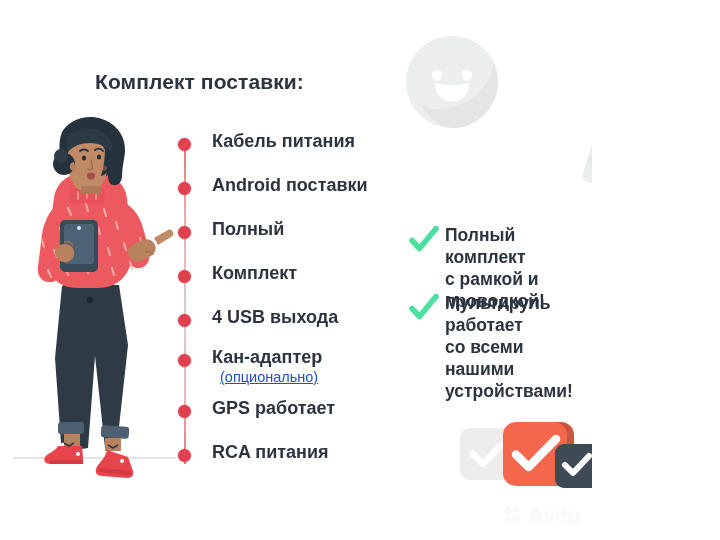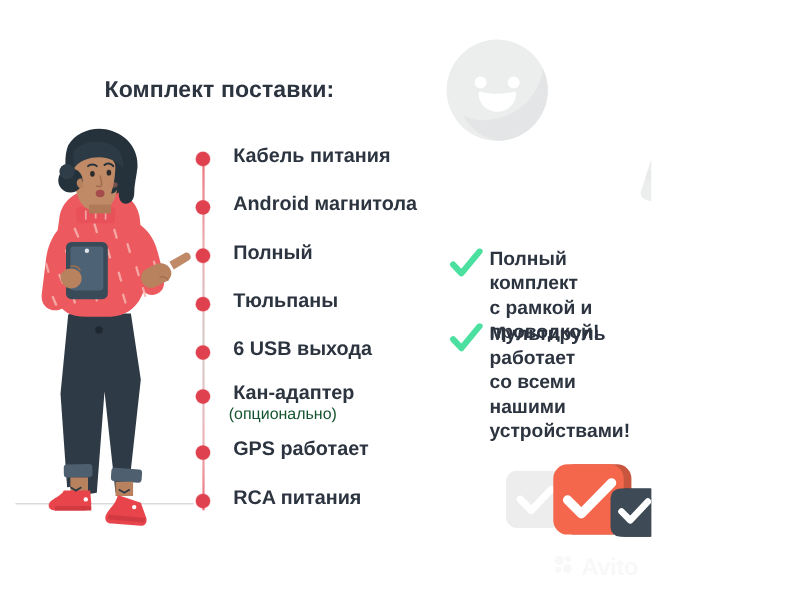--- a/index.html
+++ b/index.html
@@ -71,26 +71,27 @@
     position: absolute;
     left: 36px;
     top: -3px;
     font-size: 18px;
     font-weight: 700;
     color: #2c3440;
     white-space: nowrap;
   }
   .kit-sub {
     position: absolute;
-    left: 32px;
+    left: 44px;
     top: 19px;
     font-size: 14.5px;
     font-weight: 400;
-    color: #14532d;
+    color: #1d4ed8;
     white-space: nowrap;
+    text-decoration: underline;
   }
 
   
   #benefits { position: absolute; left: 409px; top: 226px; width: 290px; }
   .benefit { position: absolute; left: 0; }
   .benefit-check { position: absolute; left: 0; top: 0; width: 30px; height: 28px; }
   .benefit-text {
     position: absolute;
     left: 36px;
     top: -2px;
@@ -159,36 +160,36 @@
   <div id="kit-list">
     <div id="kit-timeline-line"></div>
 
     <div class="kit-item" style="top:6px">
       <span class="kit-dot"></span>
       <span class="kit-label">Кабель питания</span>
     </div>
 
     <div class="kit-item" style="top:50px">
       <span class="kit-dot"></span>
-      <span class="kit-label">Android магнитола</span>
+      <span class="kit-label">Android поставки</span>
     </div>
 
     <div class="kit-item" style="top:94px">
       <span class="kit-dot"></span>
       <span class="kit-label">Полный</span>
     </div>
 
     <div class="kit-item" style="top:138px">
       <span class="kit-dot"></span>
-      <span class="kit-label">Тюльпаны</span>
+      <span class="kit-label">Комплект</span>
     </div>
 
     <div class="kit-item" style="top:182px">
       <span class="kit-dot"></span>
-      <span class="kit-label">6 USB выхода</span>
+      <span class="kit-label">4 USB выхода</span>
     </div>
 
     <div class="kit-item" style="top:222px">
       <span class="kit-dot"></span>
       <span class="kit-label">Кан-адаптер</span>
       <span class="kit-sub">(опционально)</span>
     </div>
 
     <div class="kit-item" style="top:273px">
       <span class="kit-dot"></span>

